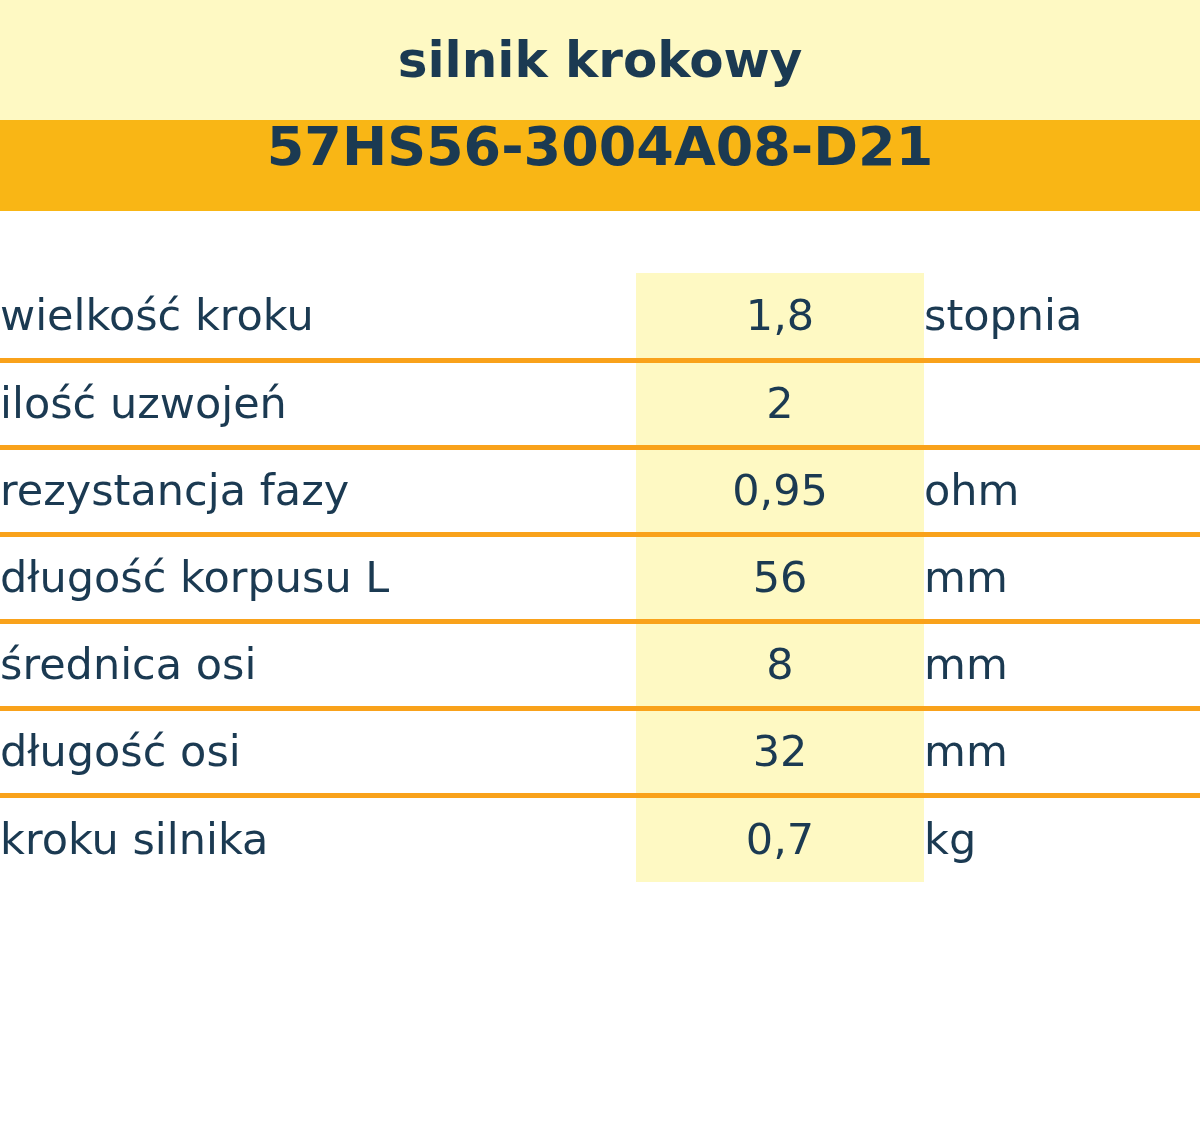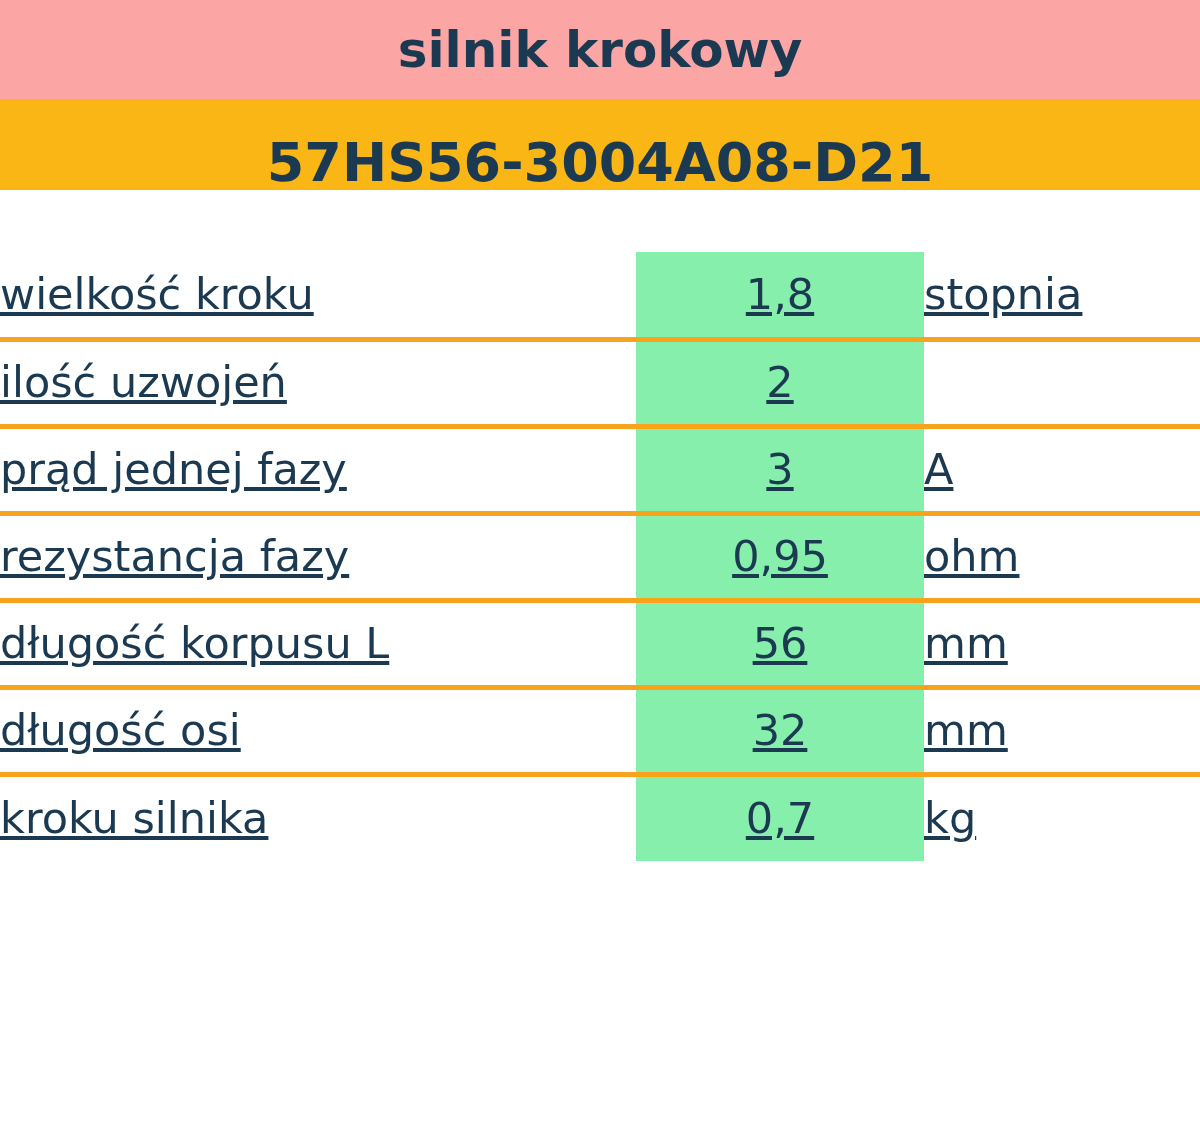--- a/index.html
+++ b/index.html
@@ -17,59 +17,58 @@
   .sheet {
     width: 1200px;
     height: 1132px;
     position: relative;
     box-sizing: border-box;
   }
 
   
   .title-band {
     width: 100%;
-    height: 99px;
-    background: #fca5a5;
+    height: 120px;
+    background: #fef9c3;
     display: flex;
     align-items: center;
     justify-content: center;
   }
   .title-band .title-text {
     font-size: 50px;
     font-weight: bold;
     color: #1b3a52;
     letter-spacing: 0px;
     line-height: 1;
   }
   .model-band {
     width: 100%;
     height: 91px;
     background: #f9b615;
     display: flex;
-    align-items: flex-end;
+    align-items: flex-start;
     justify-content: center;
   }
   .model-band .model-text {
     font-size: 54px;
     font-weight: bold;
     color: #1b3a52;
     line-height: 1;
   }
   .gap-band {
     width: 100%;
     height: 62px;
     background: #ffffff;
   }
 
   
   .spec-table {
     width: 100%;
     border-collapse: collapse;
     table-layout: fixed;
-    text-decoration: underline;
   }
   .spec-table col.c-name { width: 636px; }
   .spec-table col.c-value { width: 288px; }
   .spec-table col.c-unit { width: 276px; }
 
   .spec-table tr {
     height: 87px;
   }
   .spec-table td {
     padding: 0;
@@ -79,21 +78,21 @@
     color: #1b3a52;
     line-height: 1.05;
   }
   .cell-name {
     text-align: left;
     padding-left: 34px;
     box-sizing: border-box;
   }
   .cell-value {
     text-align: center;
-    background: #86efac;
+    background: #fef9c3;
   }
   .cell-unit {
     text-align: left;
   }
   
   .spec-table tr.rule td {
     border-bottom: 5px solid #f9a21b;
   }
   
   .spec-table tr:last-child td {
@@ -126,32 +125,32 @@
         <td class="cell-name">wielkość kroku</td>
         <td class="cell-value">1,8</td>
         <td class="cell-unit">stopnia</td>
       </tr>
       <tr class="rule">
         <td class="cell-name">ilość uzwojeń</td>
         <td class="cell-value">2</td>
         <td class="cell-unit"></td>
       </tr>
       <tr class="rule">
-        <td class="cell-name">prąd jednej fazy</td>
-        <td class="cell-value">3</td>
-        <td class="cell-unit">A</td>
-      </tr>
-      <tr class="rule">
         <td class="cell-name">rezystancja fazy</td>
         <td class="cell-value">0,95</td>
         <td class="cell-unit">ohm</td>
       </tr>
       <tr class="rule">
         <td class="cell-name">długość  korpusu L</td>
         <td class="cell-value">56</td>
+        <td class="cell-unit">mm</td>
+      </tr>
+      <tr class="rule">
+        <td class="cell-name">średnica  osi</td>
+        <td class="cell-value">8</td>
         <td class="cell-unit">mm</td>
       </tr>
       <tr class="rule">
         <td class="cell-name">długość osi</td>
         <td class="cell-value">32</td>
         <td class="cell-unit">mm</td>
       </tr>
       <tr>
         <td class="cell-name">kroku silnika</td>
         <td class="cell-value">0,7</td>

